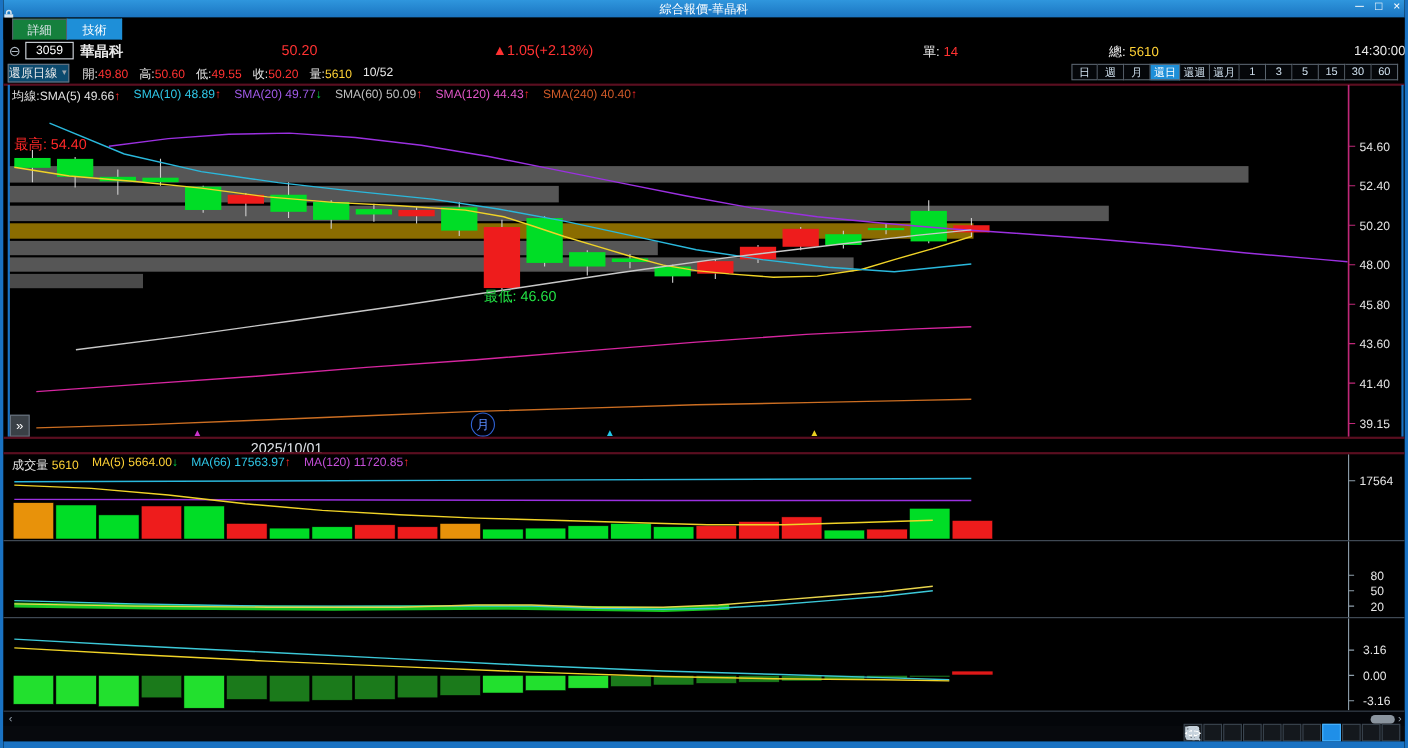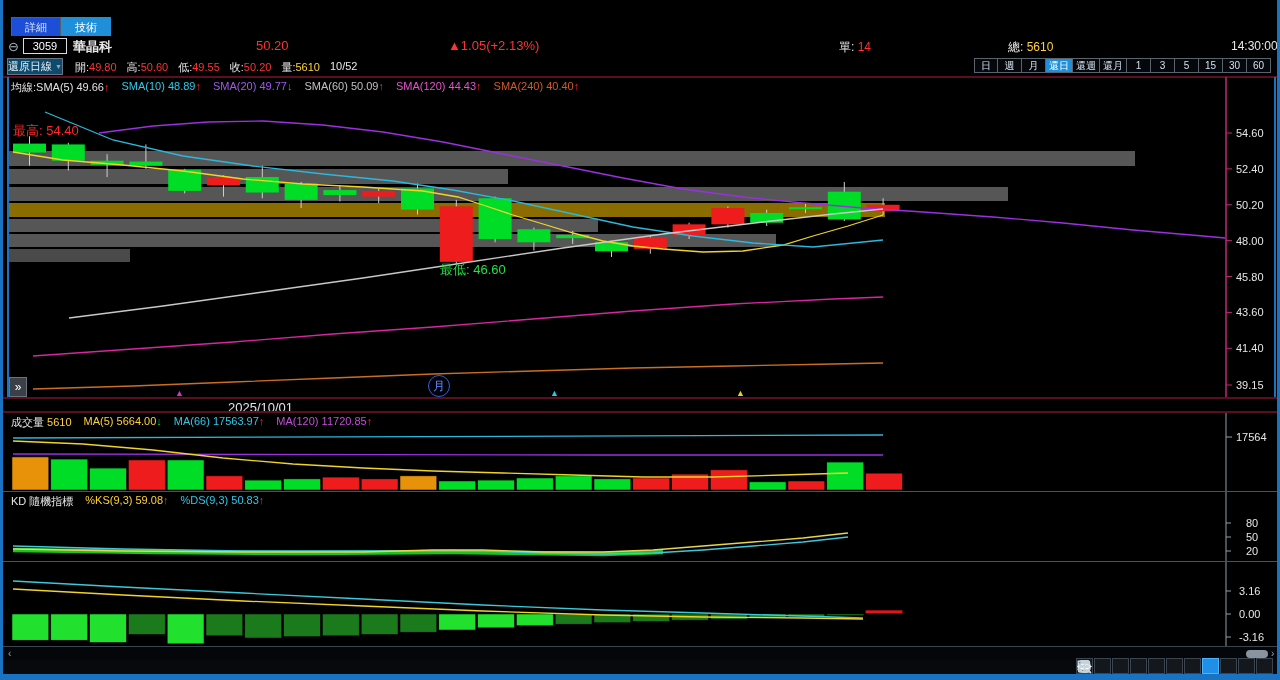--- a/index.html
+++ b/index.html
@@ -9,21 +9,21 @@
          border-left:3px solid #1a72c2; border-right:3px solid #1a72c2; overflow:hidden; }
   .abs { position:absolute; }
   
   #titlebar { left:0; top:0; width:1274px; height:16px; background:linear-gradient(#2f96dd,#1a74c0);
               color:#fff; font-size:11px; display:flex; align-items:center; }
   #title { position:absolute; left:0; right:0; text-align:center; }
   #winbtns { position:absolute; right:4px; top:0; display:flex; gap:10px; font-size:11px; }
   #winbtns span { cursor:default; }
   
   #tabrow { left:0; top:16px; width:1274px; height:20px; background:#000; display:flex; padding-left:8px; }
-  .tab { width:50px; height:19px; margin-top:1px; font-size:11px; color:#dfe6ec; background:#1d4ed8;
+  .tab { width:50px; height:19px; margin-top:1px; font-size:11px; color:#dfe6ec; background:#15803d;
          border:1px solid #55606c; border-bottom:none; display:flex; align-items:center; justify-content:center; }
   .tab.active { background:#1e8fd8; color:#fff; border-color:#1e8fd8; }
   
   #quoterow { left:0; top:36px; width:1274px; height:21px; color:#e8e8e8; font-size:12px; }
   #code-box { position:absolute; left:20px; top:2px; width:44px; height:16px; background:#000;
               border:1px solid #d8dde4; color:#fff; font-size:11px; text-align:center; line-height:14px; }
   .red { color:#ff3232; } .yellow { color:#ffd235; } .white { color:#e8e8e8; }
   
   #toolrow { left:0; top:57px; width:1274px; height:19px; font-size:11px; color:#e8e8e8; }
   #mode-btn { position:absolute; left:4px; top:1px; width:56px; height:17px; background:#0c4a6e;
@@ -57,20 +57,34 @@
           align-items:center; justify-content:center; }
   .ibtn.active { background:#1f8fe8; border-color:#49b4ff; }
   #bluestrip { left:0; top:674px; width:1274px; height:6px; background:#1a72c2; }
   .lockwrap { margin-left:5px; display:flex; }
 </style>
 </head>
 <body>
 
 <div id="win">
 
+  <div id="titlebar" class="abs">
+    <span class="lockwrap">
+      <svg width="10" height="12" viewBox="0 0 10 12">
+          <rect x="1" y="5" width="8" height="6" fill="#d8e4ee"></rect>
+          <path d="M3 5 V3.5 A2 2 0 0 1 7 3.5 V5" fill="none" stroke="#d8e4ee" stroke-width="1.4"></path>
+        </svg>
+    </span>
+    <span id="title">綜合報價-華晶科</span>
+    <span id="winbtns">
+        <span>─</span>
+        <span>□</span>
+        <span>×</span>
+      </span>
+  </div>
 
   <div id="tabrow" class="abs">
       <div class="tab ">詳細</div>
       <div class="tab active">技術</div>
     </div>
 
   <div id="quoterow" class="abs">
     <span class="abs" style="left:5px;top:3px;color:#aeb8c2;font-size:13px;">⊖</span>
     <span id="code-box">3059</span>
     <span class="abs" style="left:70px;top:2px;font-size:13px;font-weight:bold;">華晶科</span>
@@ -244,25 +258,20 @@
       <rect x="862.5999999999999" y="473.15315315315314" width="36.8" height="16.846846846846848" fill="#ee1c1c" stroke="#000" stroke-width="0.5"></rect>
       <path d="M10,438 L880,435" fill="none" stroke="#2ab8dc" stroke-width="1.3"></path>
       <path d="M10,454 L600,455 L880,455" fill="none" stroke="#9b30e0" stroke-width="1.3"></path>
       <path d="M10,441 L80,444 L150,450 L220,458 L290,464 L360,468 L430,471 L500,473 L570,475 L640,477 L710,477 L780,475 L845,473" fill="none" stroke="#f0d327" stroke-width="1.3"></path>
       <line x1="1223" y1="413" x2="1223" y2="492" stroke="#8fa0ad"></line>
       <line x1="1223" y1="437" x2="1229" y2="437" stroke="#8fa0ad"></line>
       <text x="1233" y="441" fill="#e6e6e6" font-size="11">17564</text>
     </svg>
 
   <div class="abs sep-gray" style="top:491px;"></div>
-  <div class="phead" style="top:494px;" id="kd-legend">
-      <span><b style="color:#e8e8e8">KD 隨機指標</b></span>
-      <span><b style="color:#ffd235">%KS(9,3)</b> <b style="color:#ffd235">59.08</b><b style="color:#ff2828">↑</b></span>
-      <span><b style="color:#2fc8e8">%DS(9,3)</b> <b style="color:#2fc8e8">50.83</b><b style="color:#ff2828">↑</b></span>
-    </div>
   <svg id="kd-svg" class="abs" style="top:492px;" width="1274" height="70" viewBox="0 492 1274 70">
       <path d="M10,550 L150,552 L300,553 L450,552 L600,554 L660,552" fill="none" stroke="#17c424" stroke-width="4.5"></path>
       <path d="M10,546 L120,549 L240,551 L360,551 L430,551 L480,551 L540,553 L600,554 L650,553 L700,550 L750,546 L800,542 L845,537" fill="none" stroke="#3cc8d8" stroke-width="1.3"></path>
       <path d="M10,549 L120,551 L240,552 L360,552 L430,550 L480,550 L540,552 L600,552 L650,550 L700,546 L750,542 L800,538 L845,533" fill="none" stroke="#e8d44c" stroke-width="1.3"></path>
       <line x1="1223" y1="492" x2="1223" y2="562" stroke="#8fa0ad"></line>
       <line x1="1223" y1="523" x2="1228" y2="523" stroke="#8fa0ad"></line>
       <text x="1243" y="527" fill="#e6e6e6" font-size="11">80</text>
       <line x1="1223" y1="537" x2="1228" y2="537" stroke="#8fa0ad"></line>
       <text x="1243" y="541" fill="#e6e6e6" font-size="11">50</text>
       <line x1="1223" y1="551" x2="1228" y2="551" stroke="#8fa0ad"></line>

